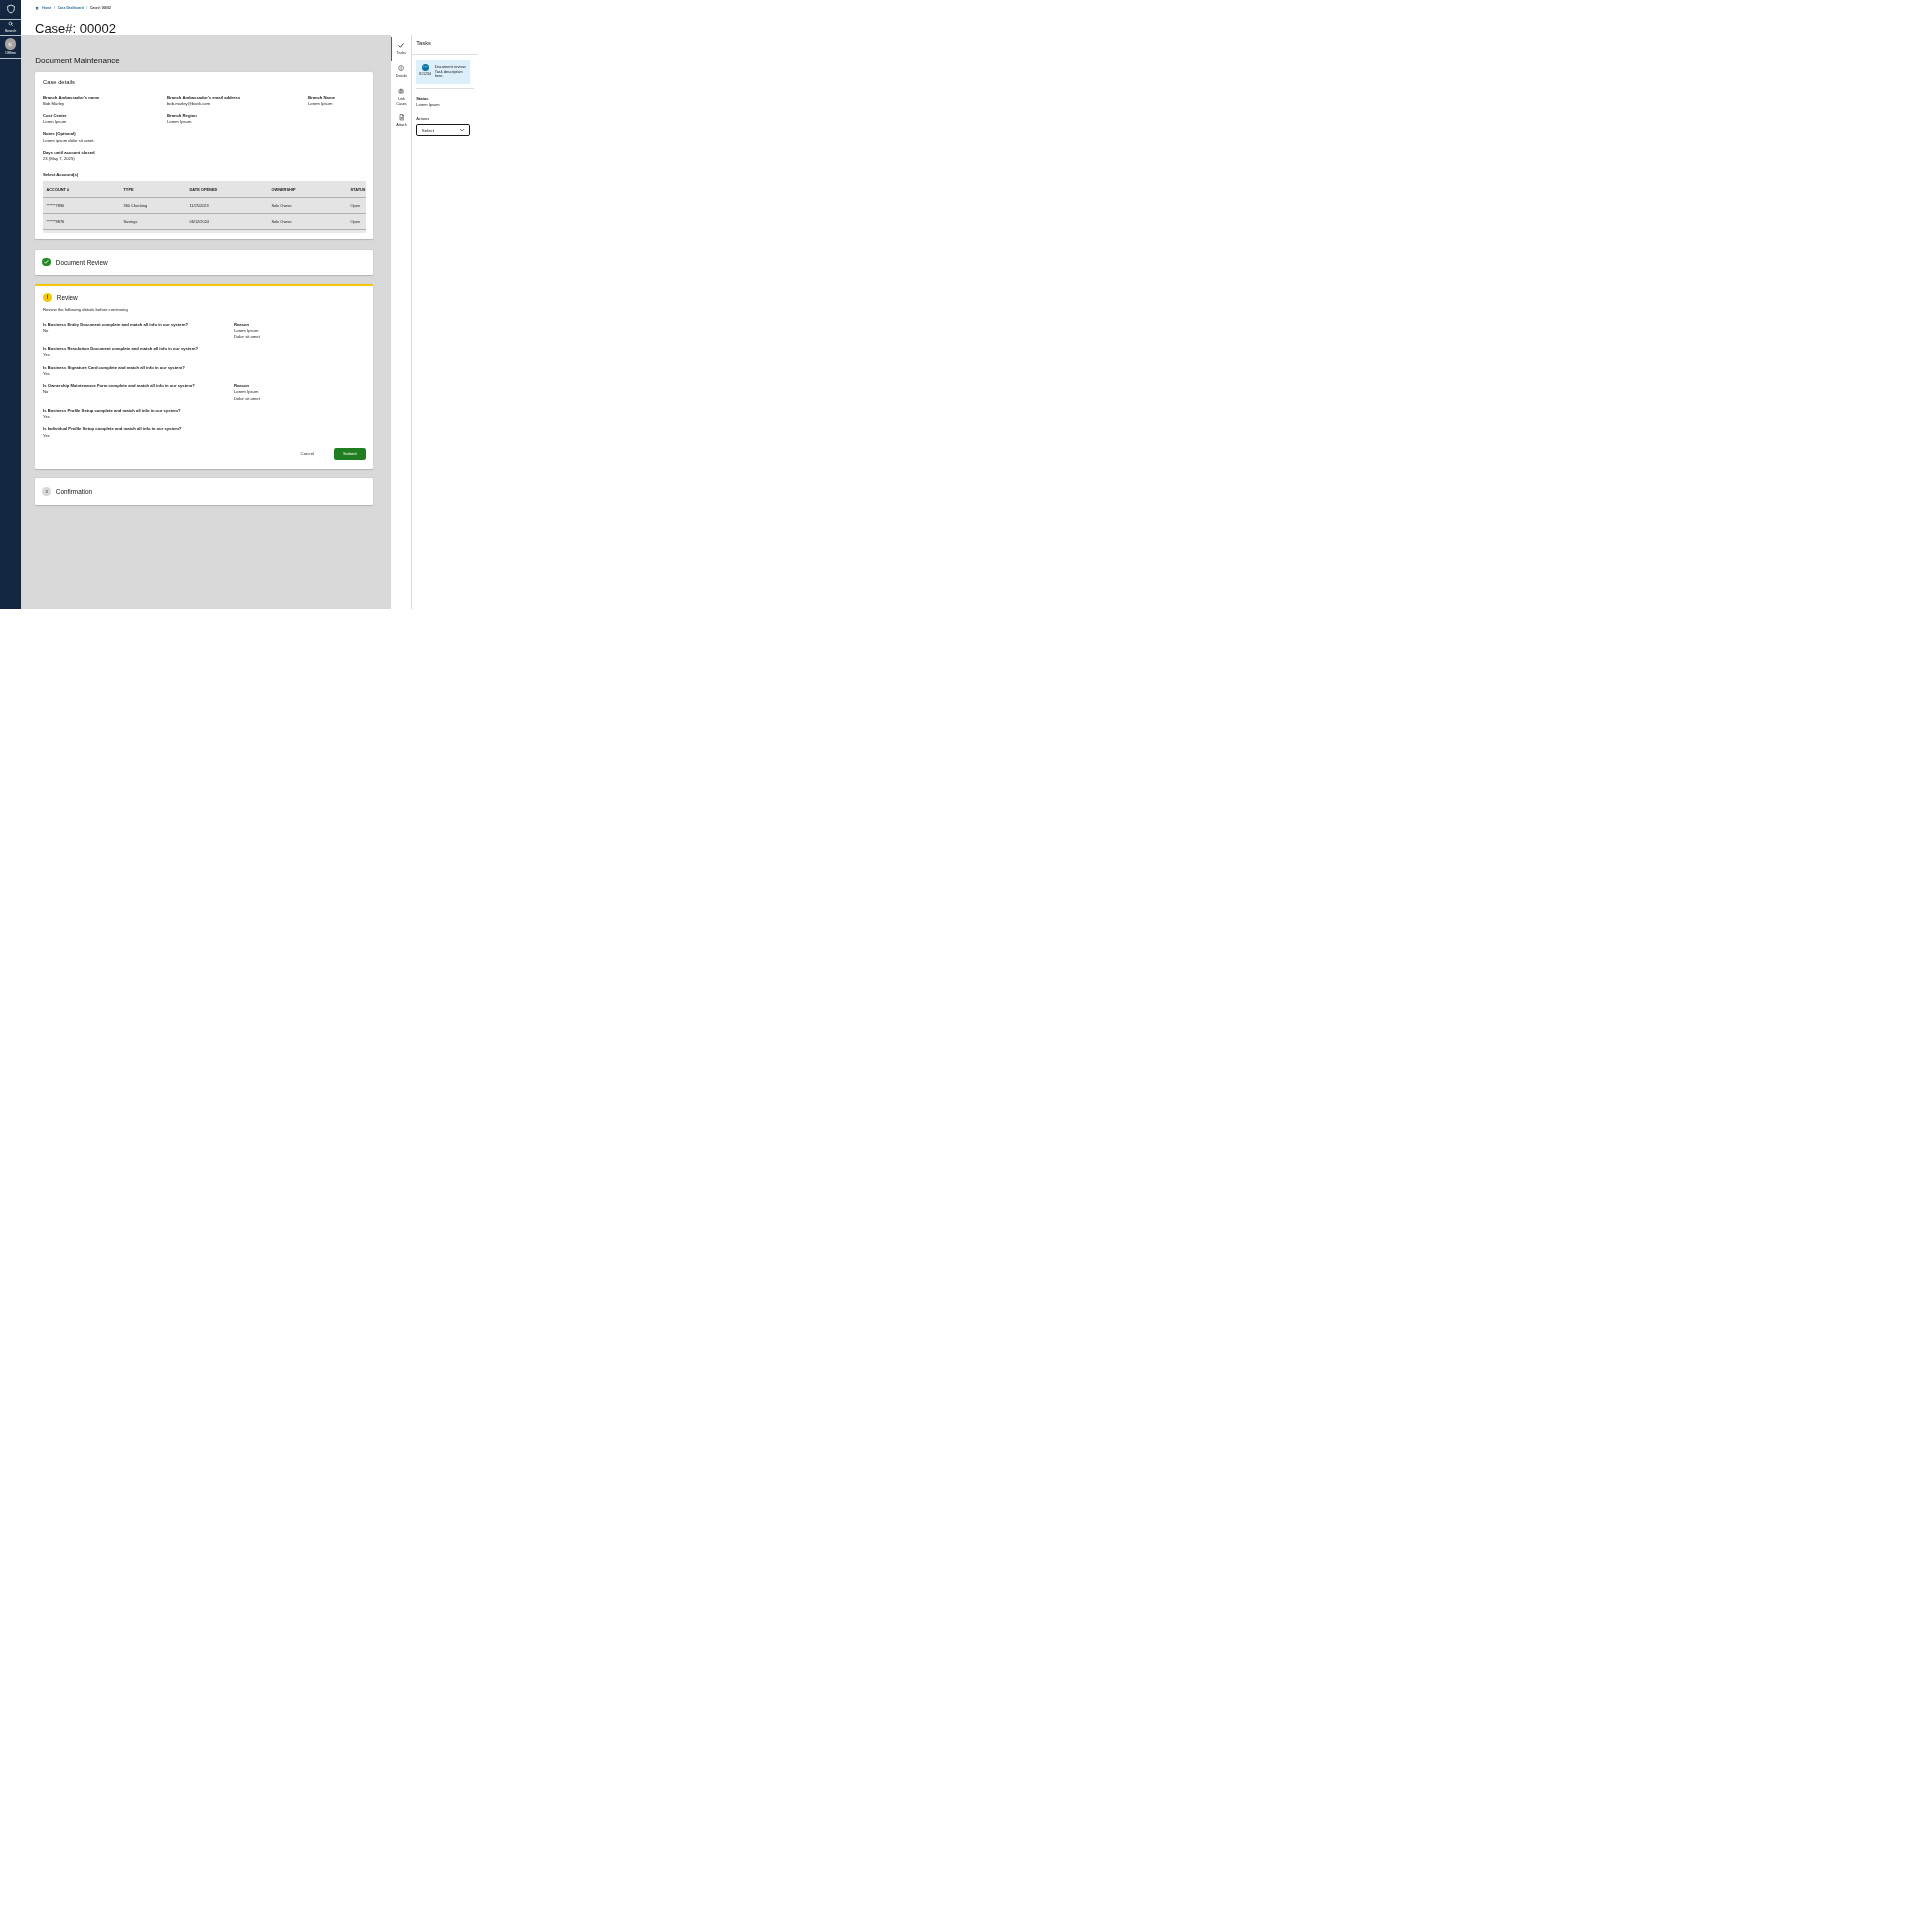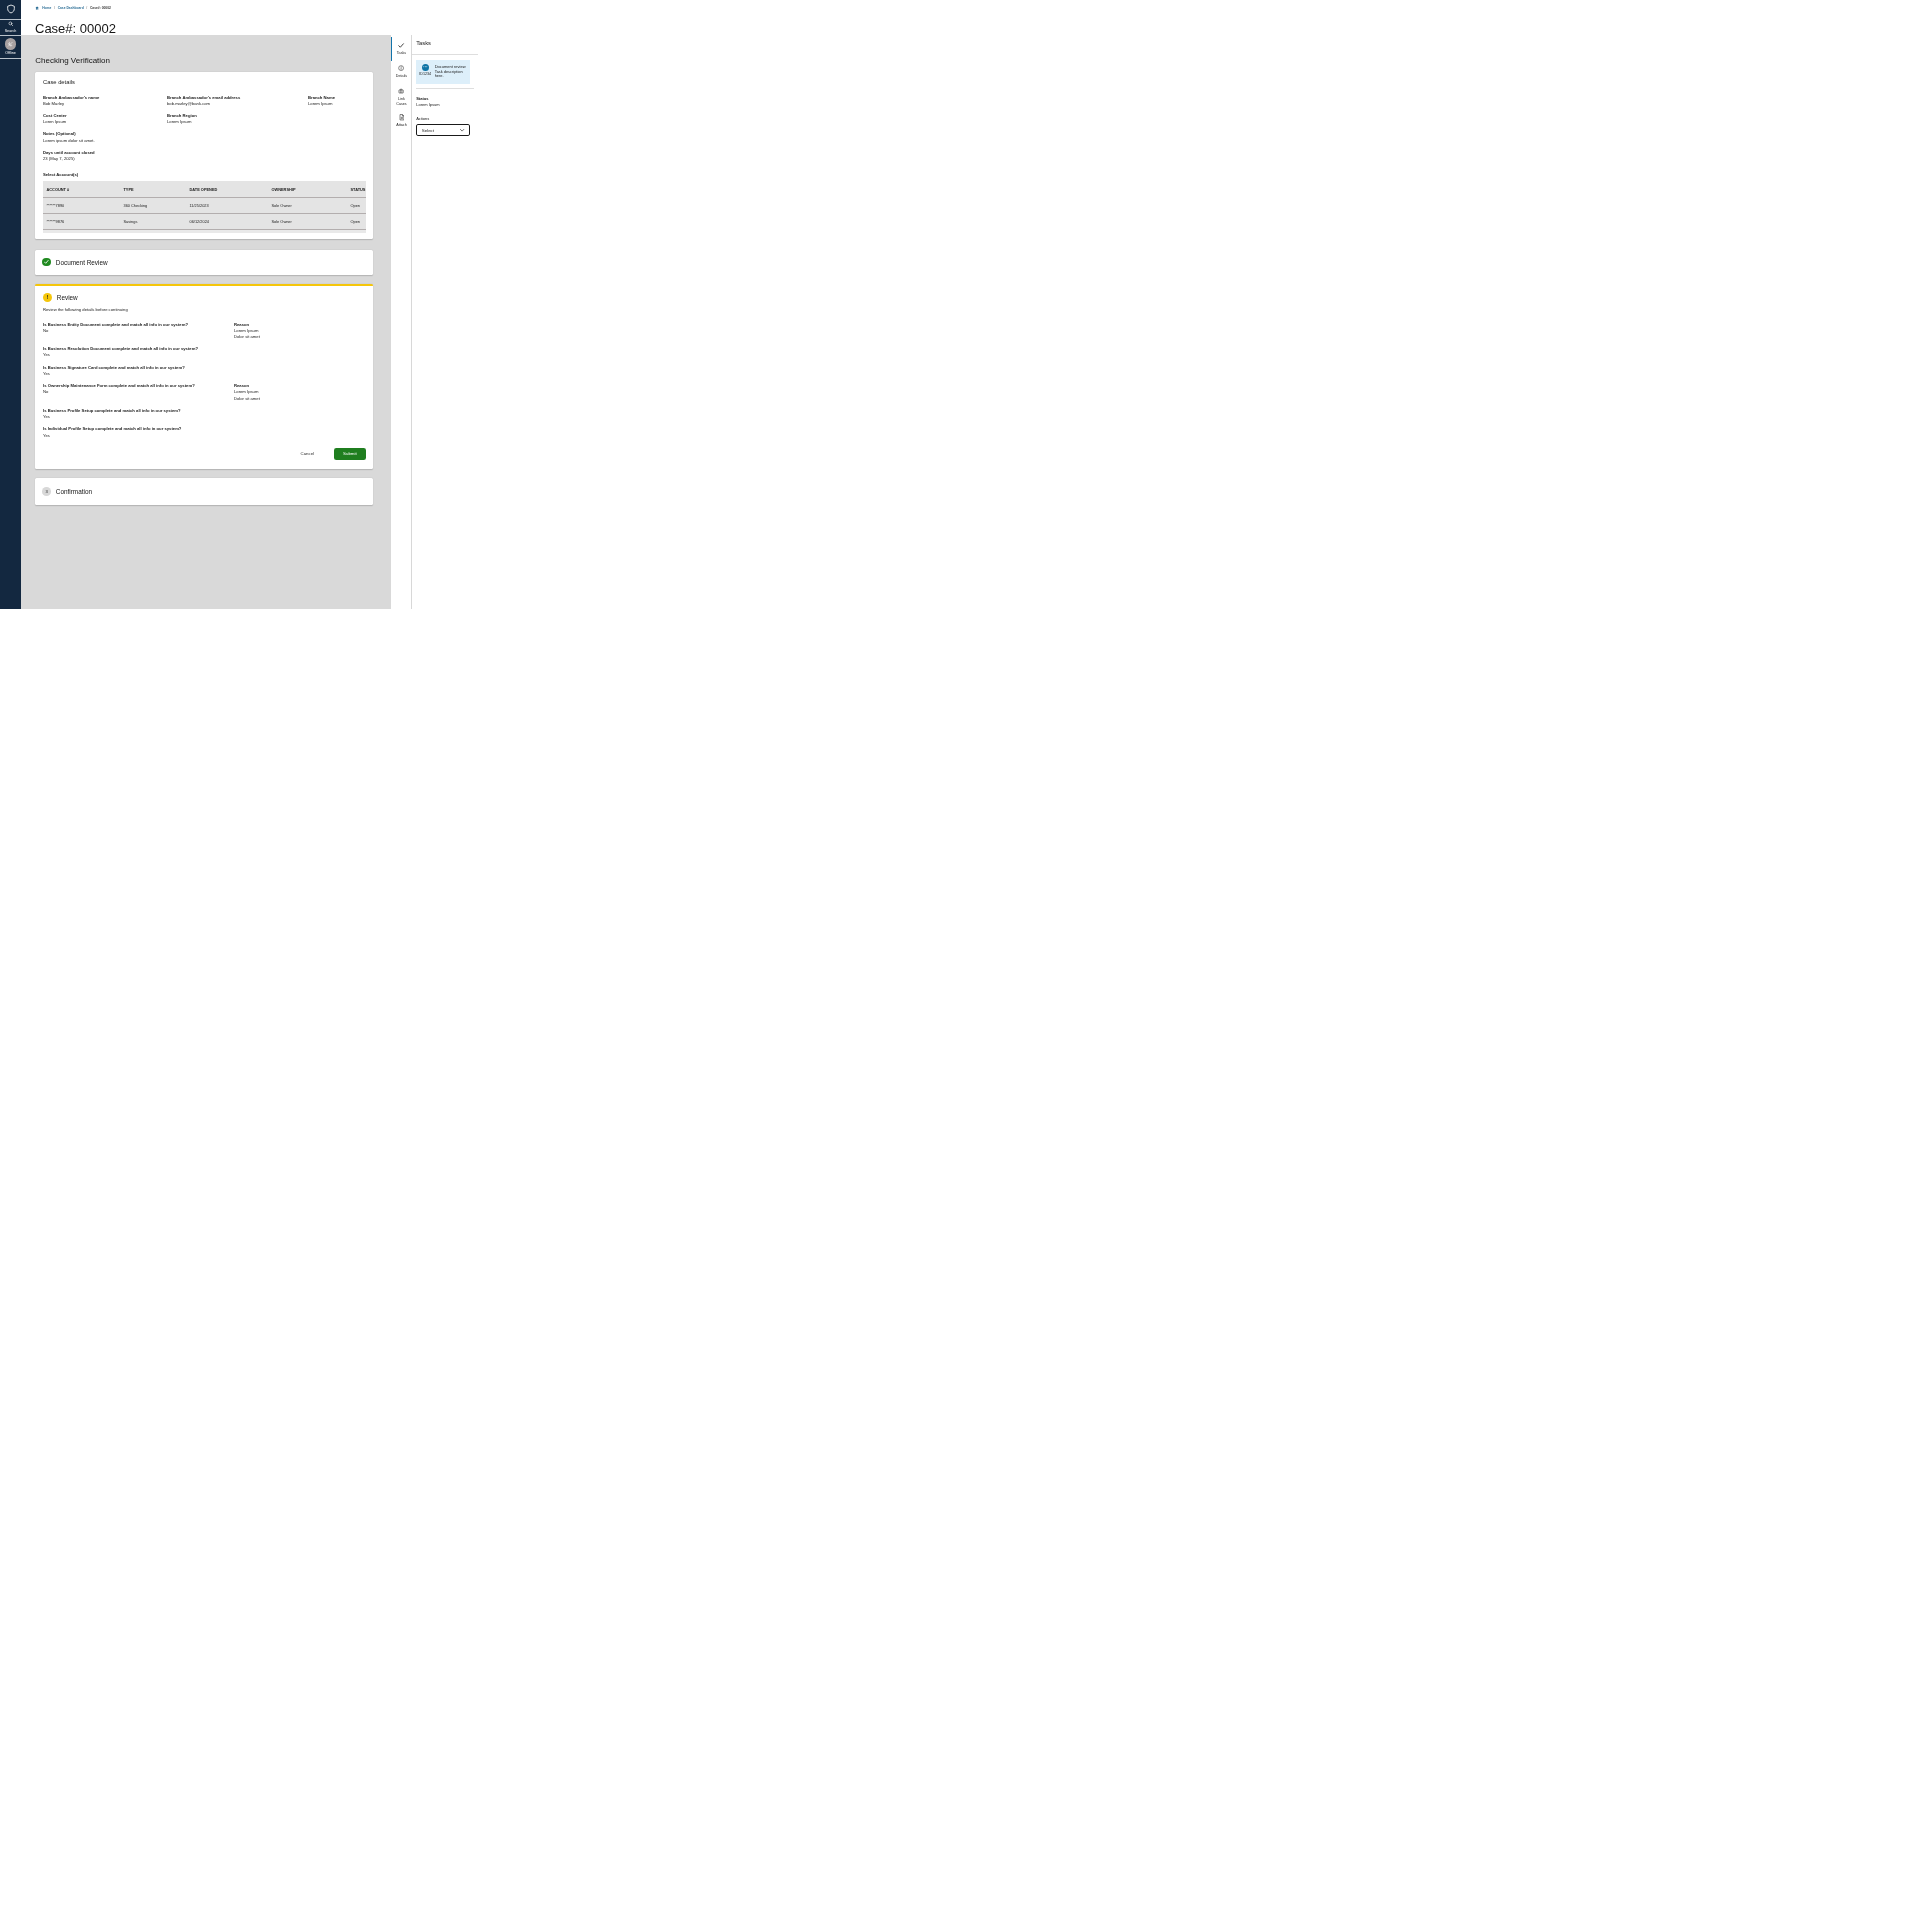--- a/index.html
+++ b/index.html
@@ -148,21 +148,21 @@
     <a class="crumb-link">Home</a>
     <span class="crumb-sep">/</span>
     <a class="crumb-link">Case Dashboard</a>
     <span class="crumb-sep">/</span>
     <span class="crumb-current">Case#: 00002</span>
   </div>
   <h1 class="page-title">Case#: 00002</h1>
 </header>
 
 <main class="main">
-  <h2 class="main-heading">Checking Verification</h2>
+  <h2 class="main-heading">Document Maintenance</h2>
 
   <section class="card cd">
     <div class="cd-title">Case details</div>
 
     <div class="cd-row">
       <div>
         <div class="f-label">Branch Ambassador's name</div>
         <div class="f-value">Bob Marley</div>
       </div>
       <div>

